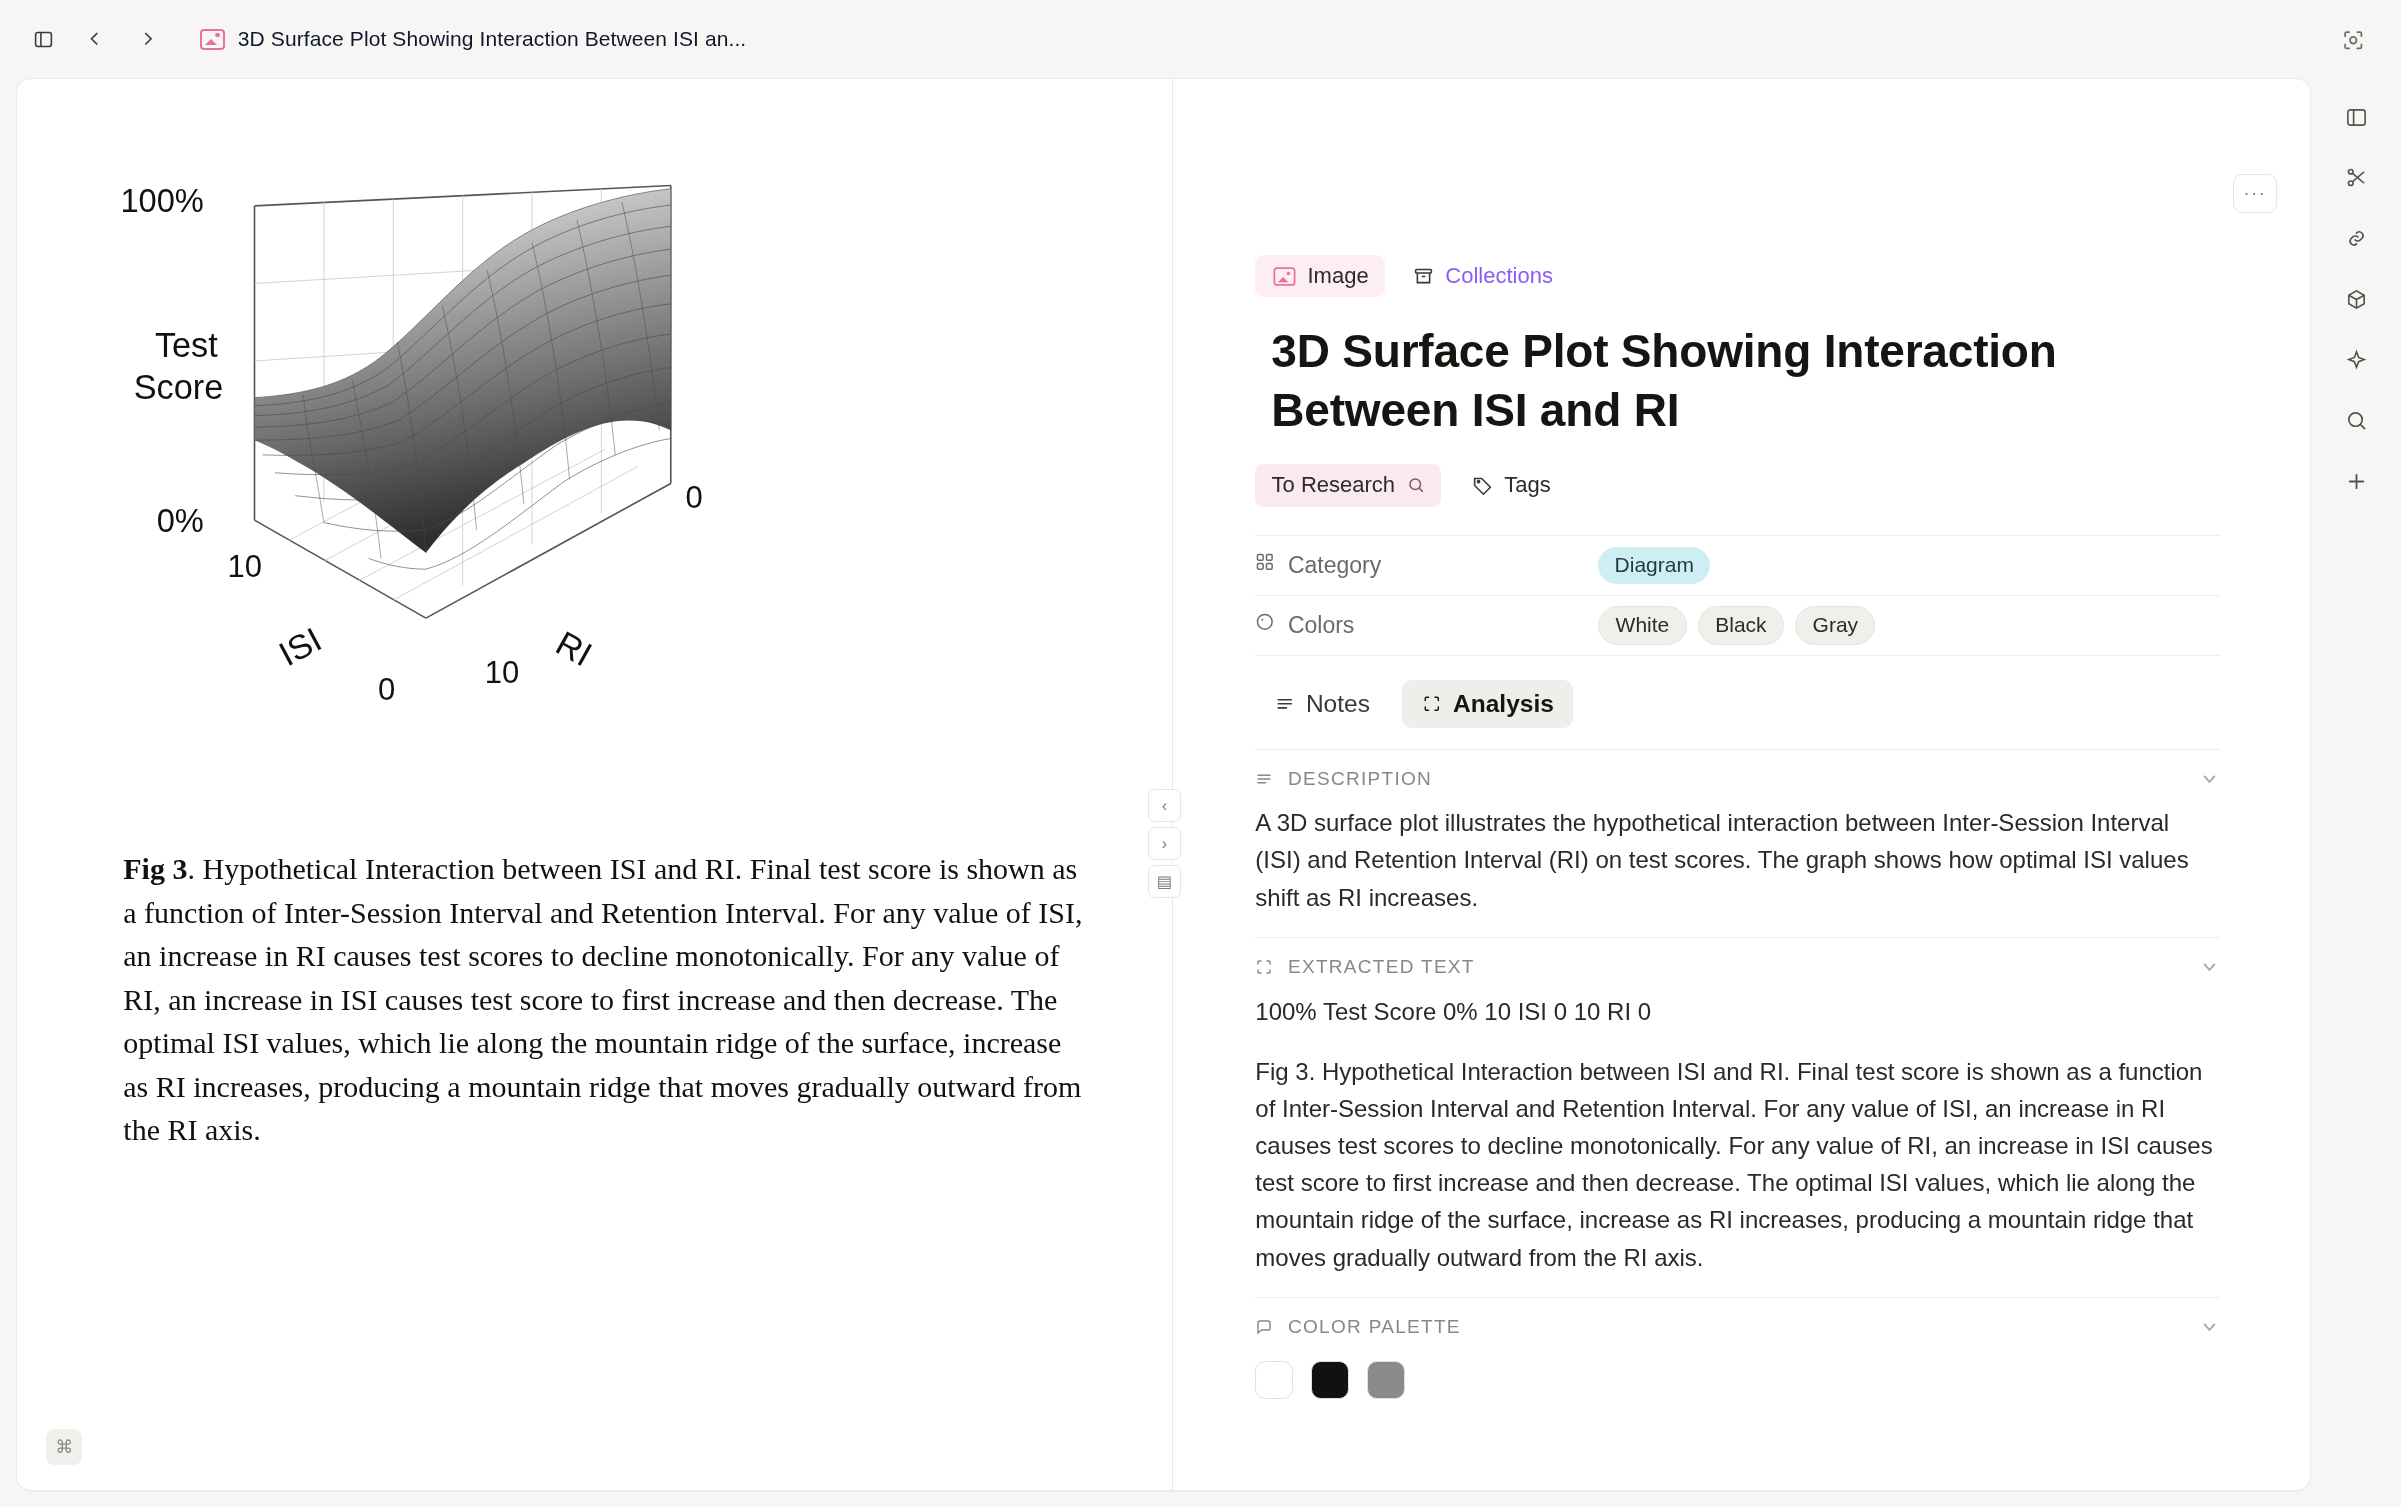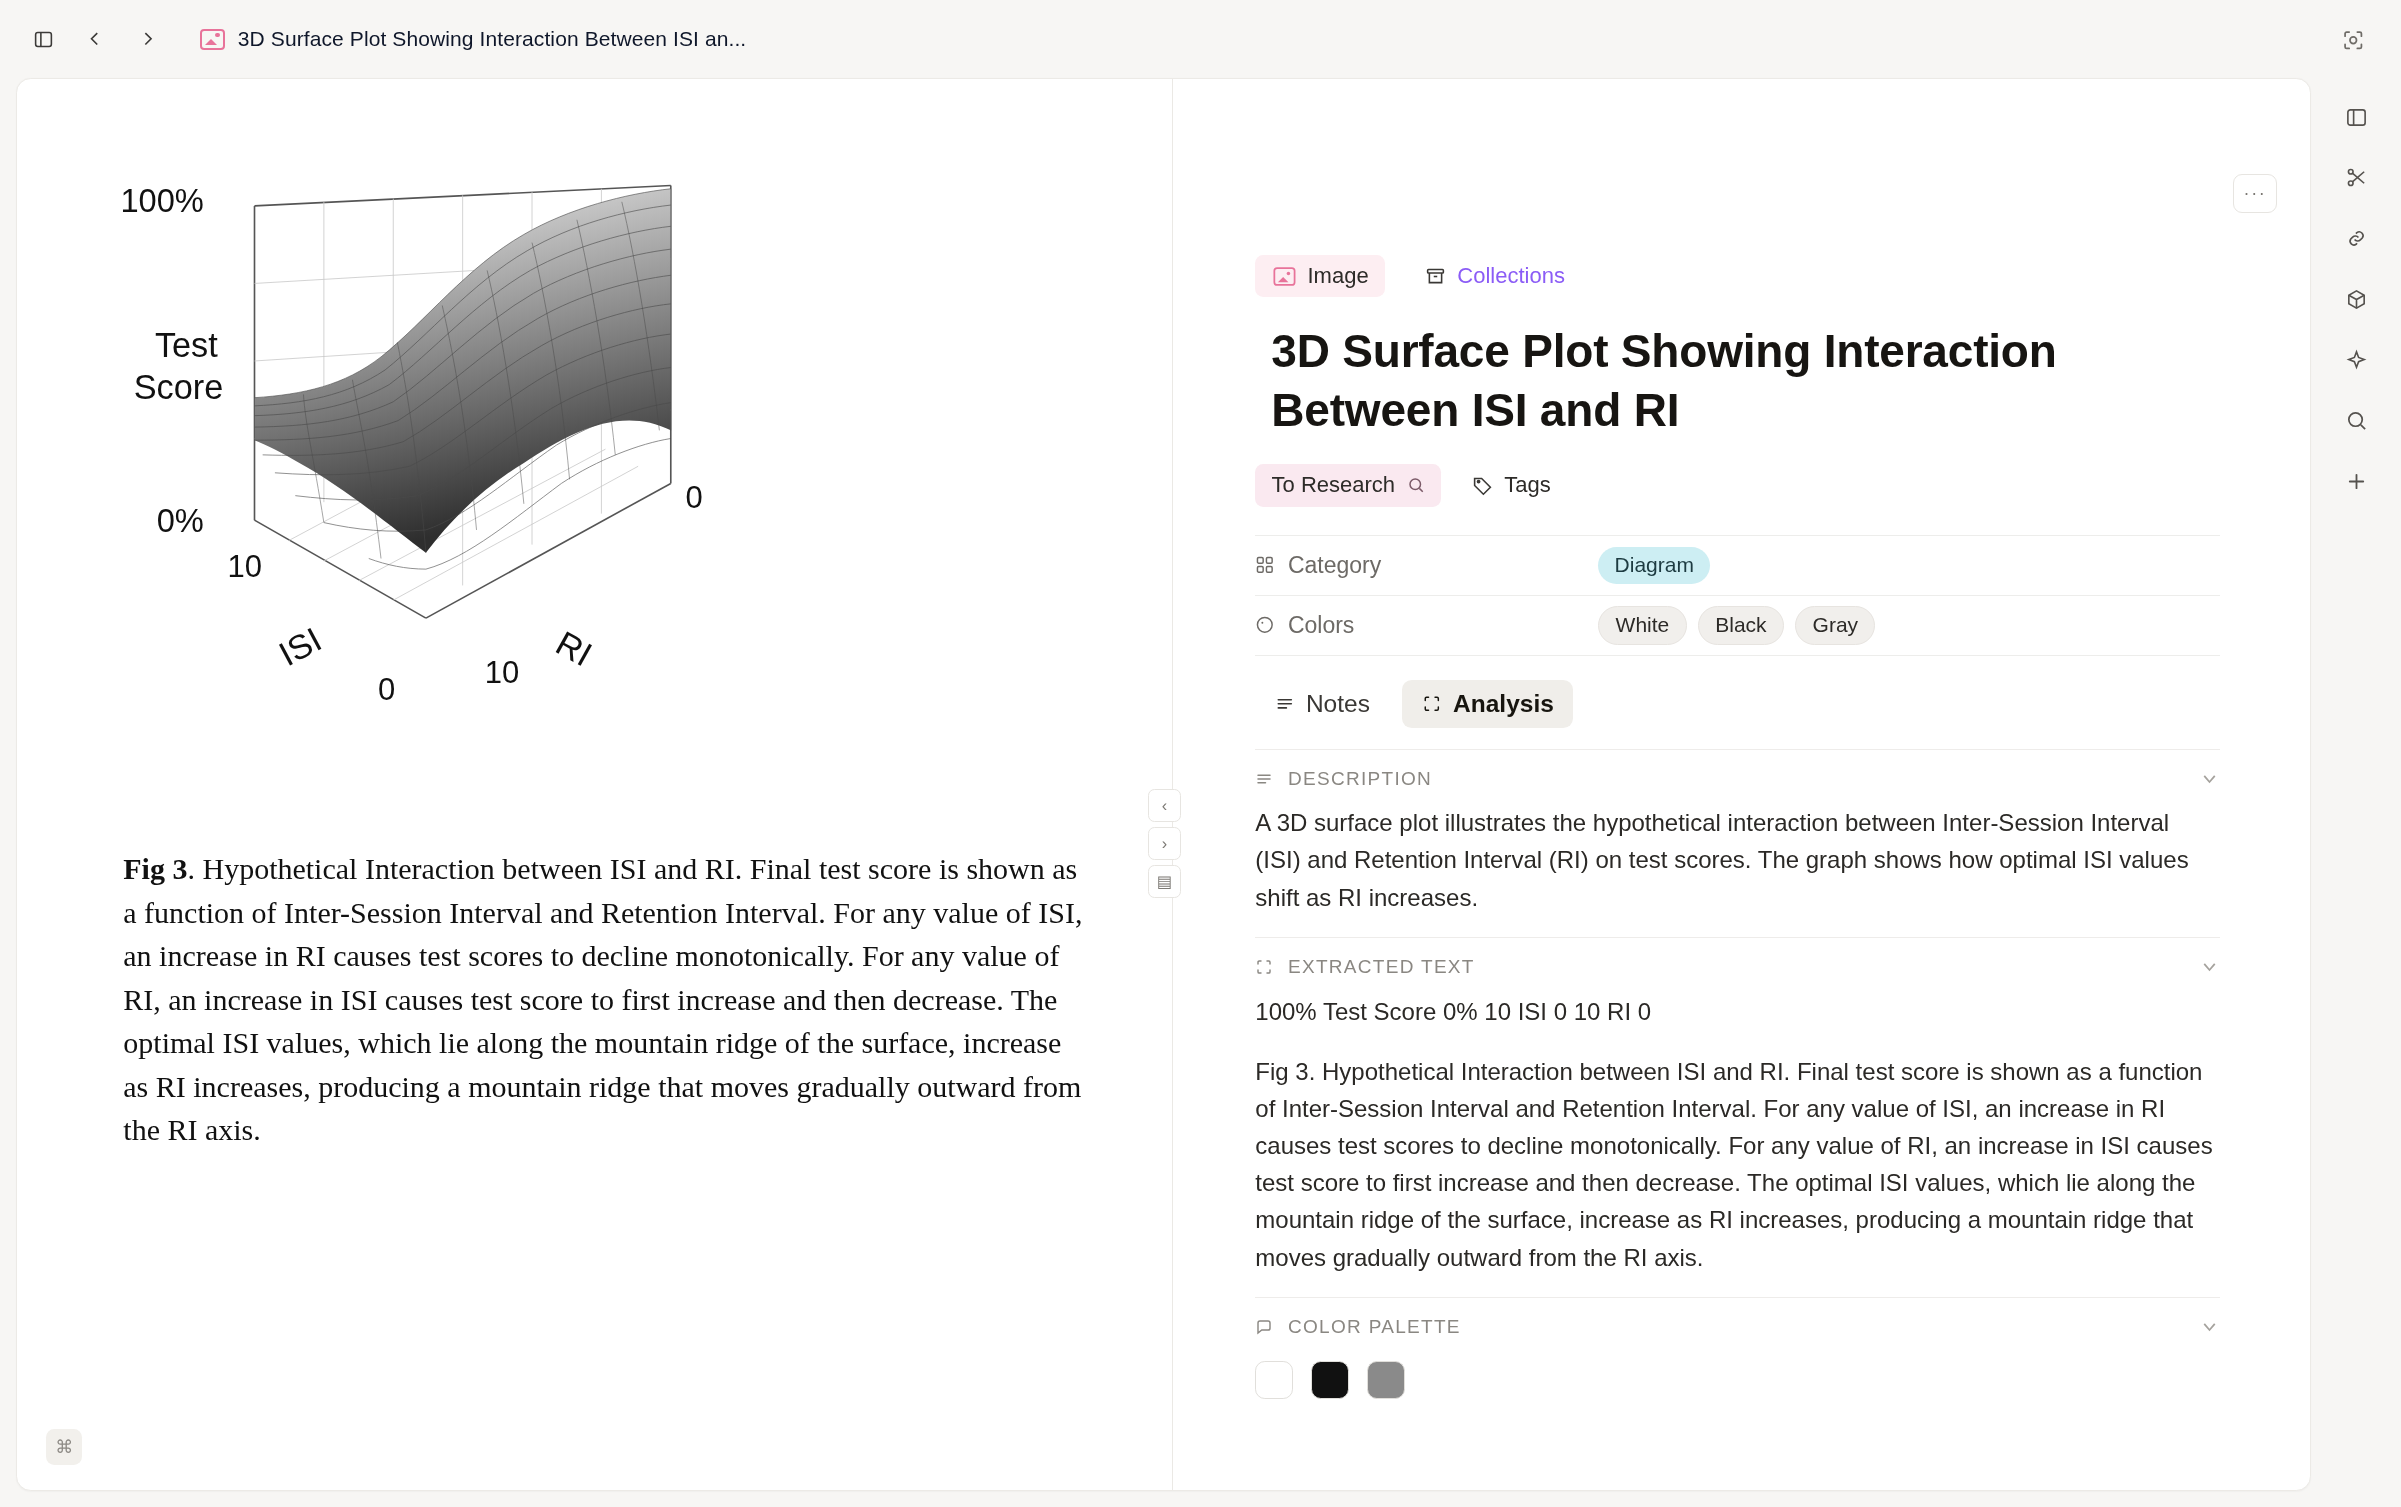--- a/index.html
+++ b/index.html
@@ -139,21 +139,21 @@
     border: 0.8px solid #e7e5e1;
     border-radius: 9px;
     background: #fff;
     display: flex; align-items: center; justify-content: center;
     color: #7b7873;
     letter-spacing: 1.6px; font-size: 18px;
     cursor: pointer;
   }
   .rp-inner { padding: 155px 90px 0 82px; }
 
-  .kind-row { display: flex; align-items: center; gap: 40px; margin-bottom: 24.5px; text-align: right; }
+  .kind-row { display: flex; align-items: center; gap: 28px; margin-bottom: 24.5px; text-align: right; }
   .pill-image {
     display: flex; align-items: center; gap: 11.4px;
     background: #fdeef2;
     color: #2d2b28;
     border-radius: 8.2px;
     padding: 8.2px 16.3px;
     font-size: 22px;
   }
   .pill-image .img-badge { transform: scale(.88); }
   .collections {
@@ -191,21 +191,21 @@
   }
 
   .prop-table { border-top: 0.8px solid #ededeb; }
   .prop-row {
     display: flex; align-items: center;
     min-height: 60px;
     border-bottom: 0.8px solid #ededeb;
   }
   .prop-label {
     width: 343px;
-    display: flex; align-items: center; gap: 13px;
+    display: flex; align-items: flex-start; gap: 13px;
     color: #6d6a66; font-size: 23px;
   }
   .prop-val { display: flex; align-items: center; gap: 11.4px; }
   .tag-chip {
     border-radius: 816px;
     padding: 6.5px 16.3px;
     font-size: 21px;
     color: #1d3b41;
     background: #cdeef3;
   }

